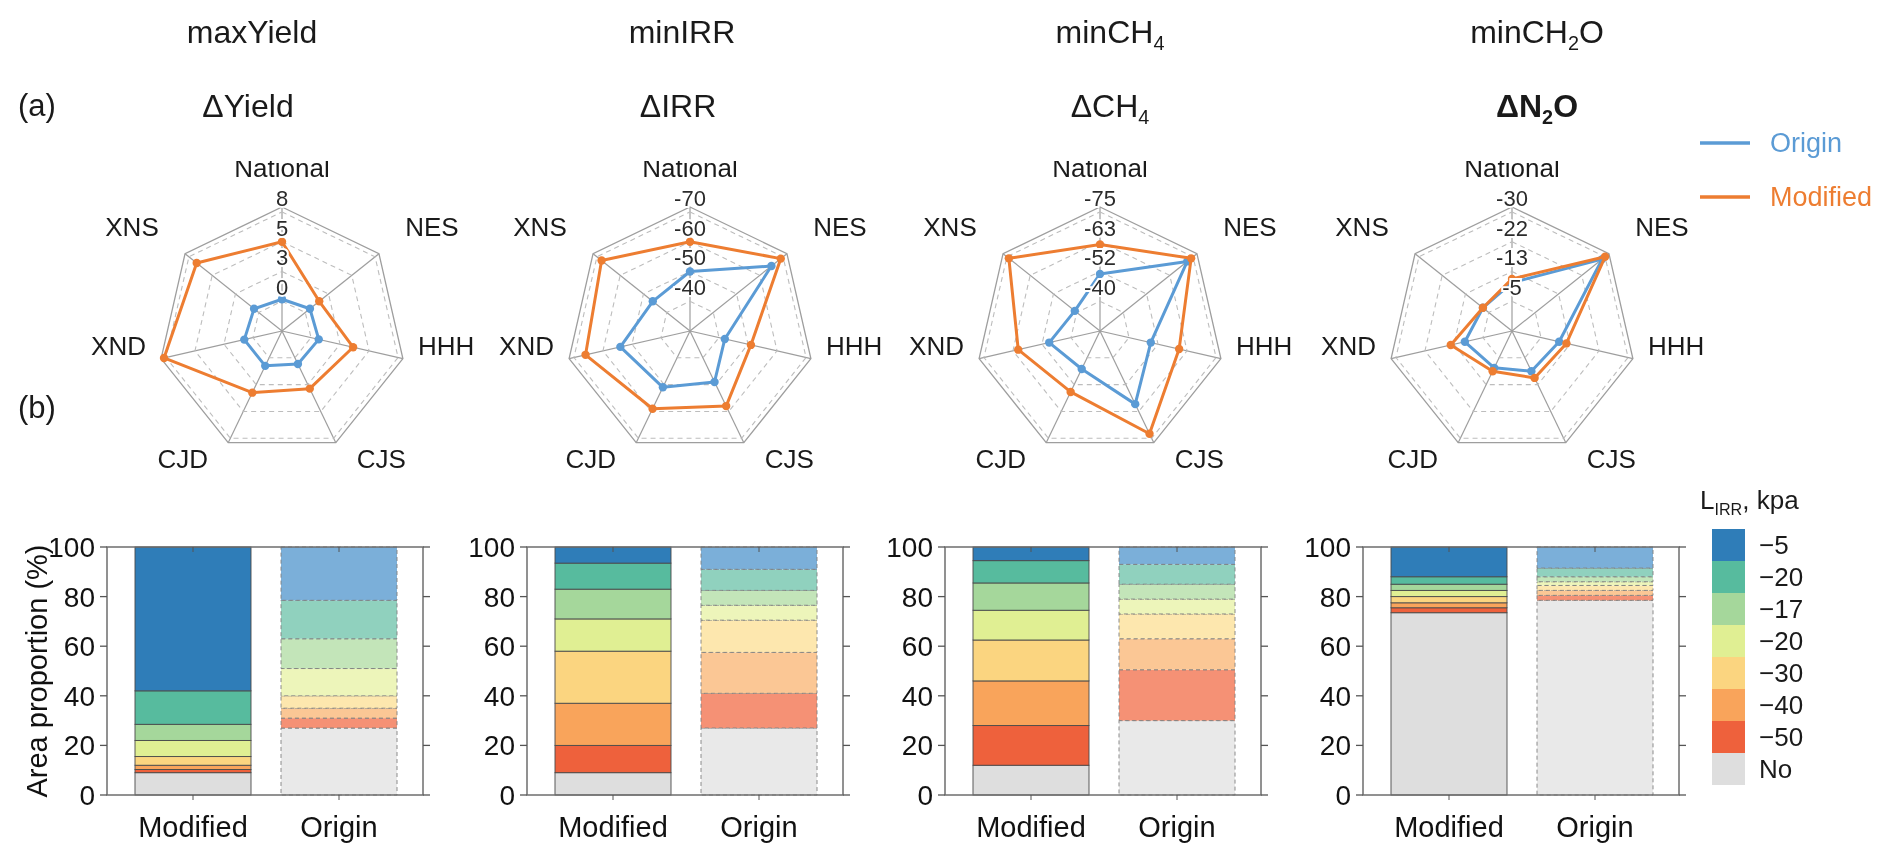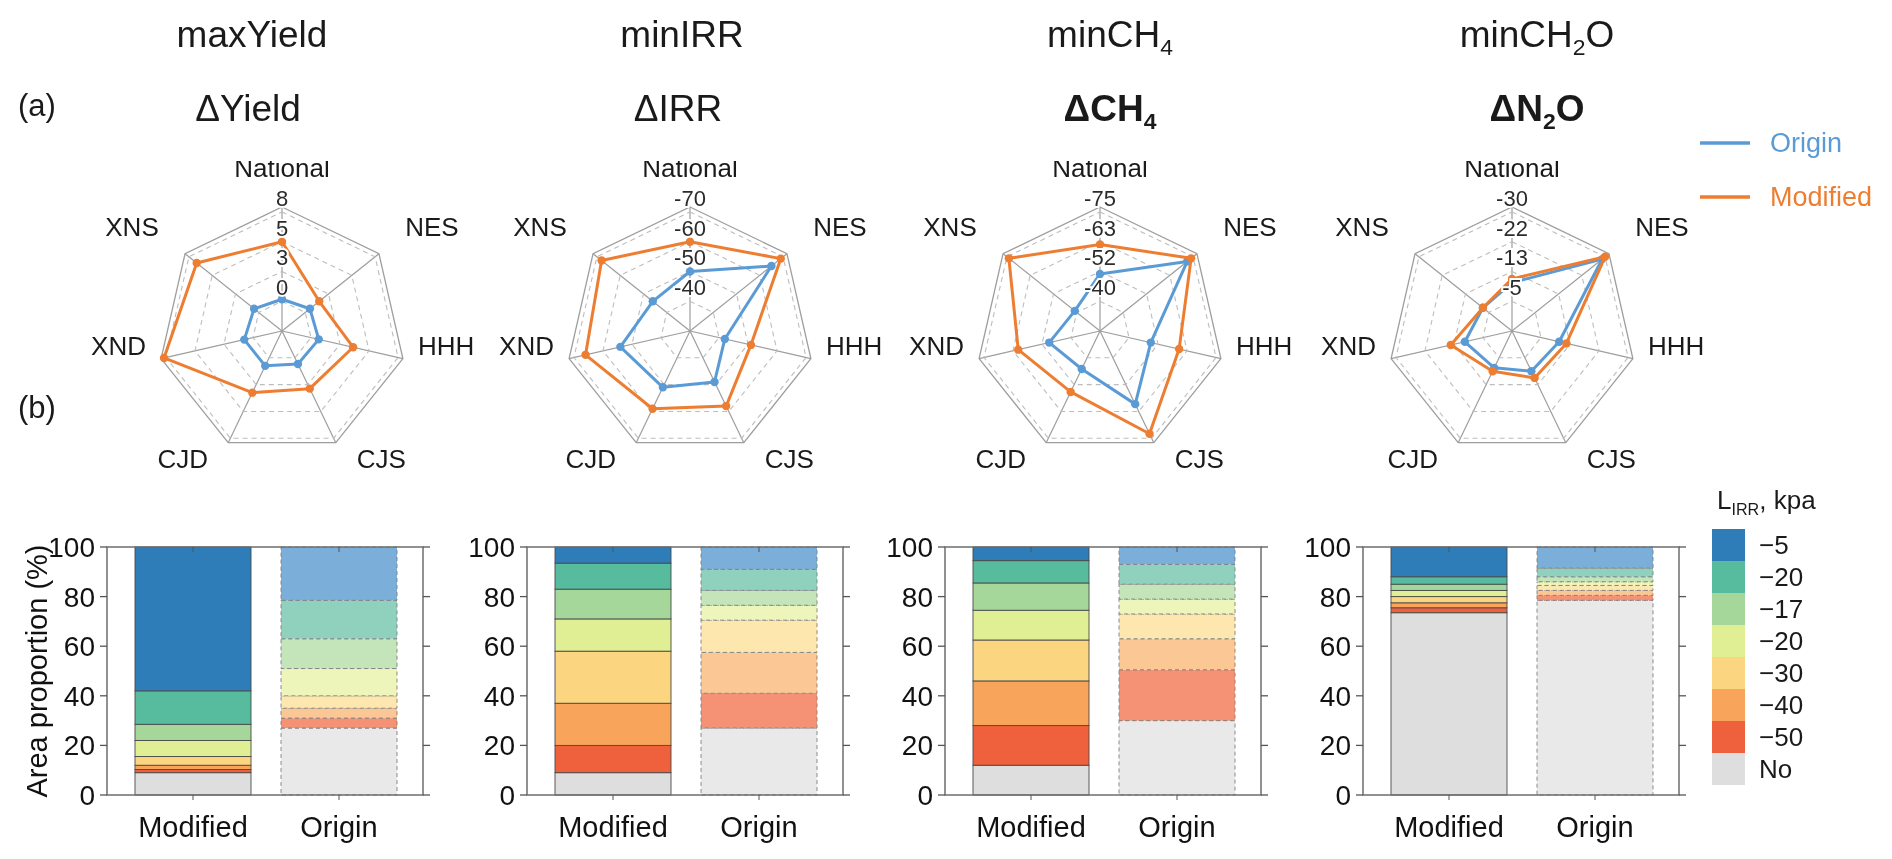--- a/index.html
+++ b/index.html
@@ -1,45 +1,45 @@
 <!DOCTYPE html>
 <html><head>
 <meta charset="utf-8">
 <style>
   html,body{margin:0;padding:0;background:#fff;}
   .fig{position:relative;width:1892px;height:859px;background:#fff;overflow:hidden;
        font-family:"Liberation Sans","DejaVu Sans",sans-serif;color:#1a1a1a;}
   .abs{position:absolute;}
-  .col-title{font-size:37px;white-space:nowrap;transform:translateX(-50%);}
+  .col-title{font-size:32px;white-space:nowrap;transform:translateX(-50%);}
   .col-title sub, .lg-title sub{font-size:0.62em;}
   .panel-label{font-size:31px;}
   .slegend-row{display:flex;align-items:center;height:30px;margin-bottom:24px;}
   .slegend-row .lbl{font-size:27px;margin-left:18px;}
-  .lg-title{font-size:26px;margin-bottom:10px;margin-left:17px;white-space:nowrap;}
+  .lg-title{font-size:26px;margin-bottom:10px;margin-left:0px;white-space:nowrap;}
   .lg-row{display:flex;align-items:center;height:32px;}
   .lg-swatch{width:33px;height:32px;margin-left:12px;flex:0 0 33px;}
   .lg-lbl{font-size:26px;margin-left:14px;}
   svg text{font-family:"Liberation Sans","DejaVu Sans",sans-serif;}
 </style>
 </head>
 <body>
 
 <div class="fig">
 
   <div class="abs panel-label" style="left:18px;top:88px;">(a)</div>
   <div class="abs panel-label" style="left:18px;top:390px;">(b)</div>
 
   <div class="abs col-title" style="left:252px;top:14px;"><span>maxYield</span><sub></sub><span></span></div>
   <div class="abs col-title" style="left:682px;top:14px;"><span>minIRR</span><sub></sub><span></span></div>
   <div class="abs col-title" style="left:1110px;top:14px;"><span>minCH</span><sub>4</sub><span></span></div>
   <div class="abs col-title" style="left:1537px;top:14px;"><span>minCH</span><sub>2</sub><span>O</span></div>
 
   <div class="abs col-title" style="left:248px;top:88px;"><span>ΔYield</span><sub></sub><span></span></div>
   <div class="abs col-title" style="left:678px;top:88px;text-align:center;"><span>ΔIRR</span><sub></sub><span></span></div>
-  <div class="abs col-title" style="left:1110px;top:88px;font-weight:bold;"><span>ΔCH</span><sub>4</sub><span></span></div>
+  <div class="abs col-title" style="left:1110px;top:88px;"><span>ΔCH</span><sub>4</sub><span></span></div>
   <div class="abs col-title" style="left:1537px;top:88px;font-weight:bold;"><span>ΔN</span><sub>2</sub><span>O</span></div>
 
   <div class="abs" style="left:1698px;top:128px;" id="slegend">
       <div class="slegend-row">
         <svg width="54" height="8">
           <line x1="2" y1="4" x2="52" y2="4" stroke="#5B9BD5" stroke-width="3.6"></line>
         </svg>
         <span class="lbl" style="color: rgb(91, 155, 213);">Origin</span>
       </div>
       <div class="slegend-row">

